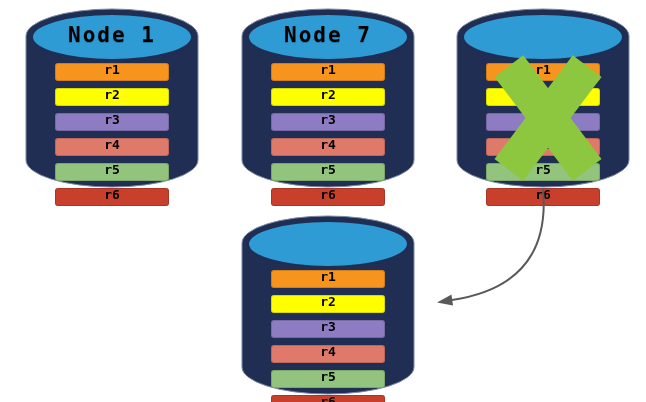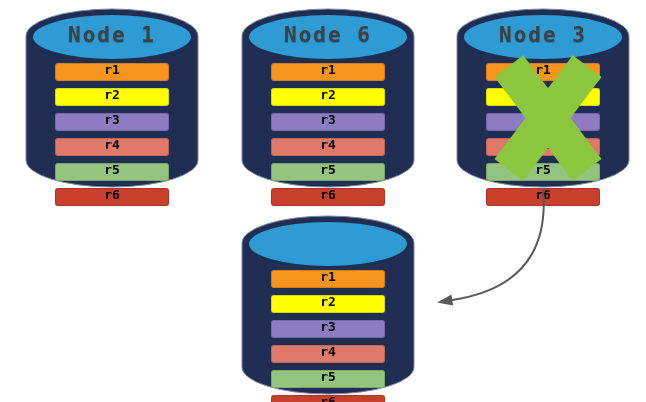--- a/index.html
+++ b/index.html
@@ -26,21 +26,21 @@
     top: 0;
   }
   .node-title {
     position: absolute;
     left: 0;
     top: 15px;
     width: 174px;
     height: 24px;
     line-height: 24px;
     text-align: center;
-    color: #404040;
+    color: #000000;
     font-size: 21px;
     font-weight: bold;
     letter-spacing: 2px;
     white-space: pre;
     text-shadow: 0 1px 1px rgba(0,0,0,0.25);
   }
   .bars {
     position: absolute;
     left: 30px;
     top: 55px;
@@ -89,37 +89,36 @@
       <div class="bar" style="background-color: rgb(147, 196, 125);">r5</div>
       <div class="bar" style="background-color: rgb(200, 64, 44);">r6</div>
     </div>
   </div>
 
   <div class="node" style="left:241px; top:8px;">
     <svg class="cyl" width="174" height="180" viewBox="0 0 174 180">
       <path stroke-width="1" d="M1,28 A86,27 0 0 1 173,28 L173,152 A86,27 0 0 1 1,152 Z" fill="#1F2E52" stroke="#7C89A6"></path>
       <ellipse stroke-width="2" cx="87" cy="29" rx="80" ry="23" fill="#2E9BD5" stroke="#1F2E52"></ellipse>
     </svg>
-    <div class="node-title">Node 6</div>
+    <div class="node-title">Node 7</div>
     <div class="bars">
       <div class="bar" style="background-color: rgb(247, 148, 29);">r1</div>
       <div class="bar" style="background-color: rgb(255, 255, 0);">r2</div>
       <div class="bar" style="background-color: rgb(142, 124, 195);">r3</div>
       <div class="bar" style="background-color: rgb(223, 122, 106);">r4</div>
       <div class="bar" style="background-color: rgb(147, 196, 125);">r5</div>
       <div class="bar" style="background-color: rgb(200, 64, 44);">r6</div>
     </div>
   </div>
 
   <div class="node" style="left:456px; top:8px;">
     <svg class="cyl" width="174" height="180" viewBox="0 0 174 180">
       <path stroke-width="1" d="M1,28 A86,27 0 0 1 173,28 L173,152 A86,27 0 0 1 1,152 Z" fill="#1F2E52" stroke="#7C89A6"></path>
       <ellipse stroke-width="2" cx="87" cy="29" rx="80" ry="23" fill="#2E9BD5" stroke="#1F2E52"></ellipse>
     </svg>
-    <div class="node-title">Node 3</div>
     <div class="bars">
       <div class="bar" style="background-color: rgb(247, 148, 29);">r1</div>
       <div class="bar" style="background-color: rgb(255, 255, 0);">r2</div>
       <div class="bar" style="background-color: rgb(142, 124, 195);">r3</div>
       <div class="bar" style="background-color: rgb(223, 122, 106);">r4</div>
       <div class="bar" style="background-color: rgb(147, 196, 125);">r5</div>
       <div class="bar" style="background-color: rgb(200, 64, 44);">r6</div>
     </div>
     <svg class="x-overlay" width="174" height="180" viewBox="0 0 174 180">
       <g transform="rotate(53 92 110)">

